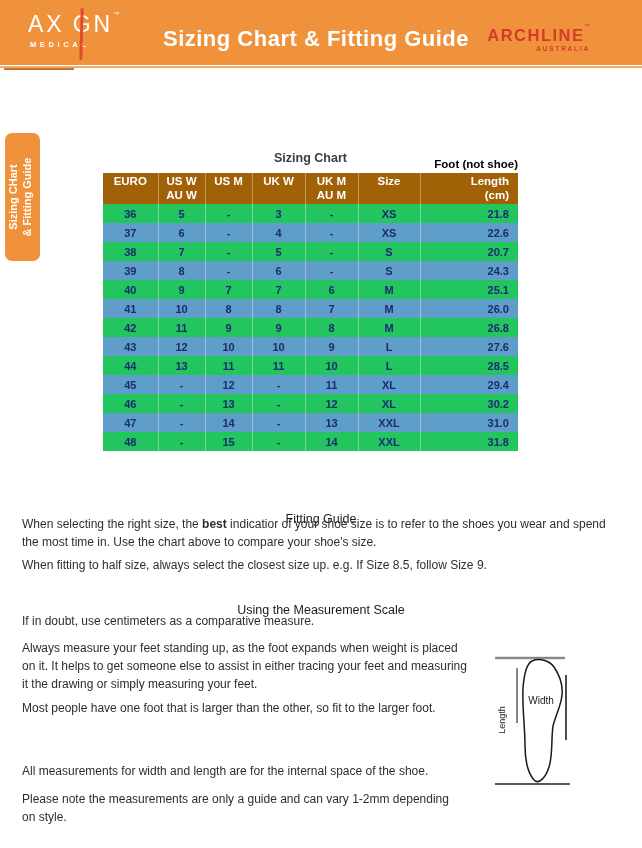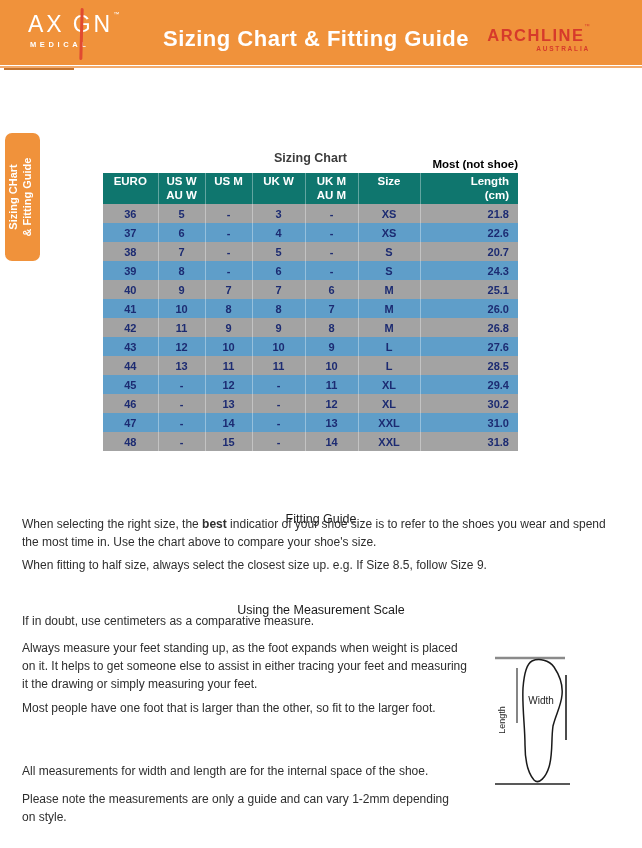--- a/index.html
+++ b/index.html
@@ -33,28 +33,28 @@
     transform:translate(-50%,-50%) rotate(-90deg);
     color:#fff;font-weight:bold;font-size:11px;text-align:center;line-height:1.3;white-space:nowrap;}
 
   
   .chart-title{position:absolute;left:103px;top:151px;width:415px;text-align:center;
     font-size:12.5px;font-weight:bold;color:#3d3d3d;}
   .foot-note{position:absolute;left:398px;top:158px;width:120px;text-align:right;
     font-size:11.5px;font-weight:bold;color:#000;}
 
   table.sizing{position:absolute;left:103px;top:173px;width:415px;border-collapse:collapse;table-layout:fixed;}
-  table.sizing th{background:#0f766e;color:#fff;font-size:11.5px;font-weight:bold;
+  table.sizing th{background:#a16207;color:#fff;font-size:11.5px;font-weight:bold;
     vertical-align:top;height:29px;line-height:1.25;text-align:center;}
   table.sizing td{height:19px;font-size:11px;font-weight:bold;color:#1C2B72;text-align:center;padding:0;}
   table.sizing th,table.sizing td{border-left:1px solid rgba(255,255,255,.35);}
   table.sizing th:first-child,table.sizing td:first-child{border-left:none;}
   table.sizing th:last-child,table.sizing td:last-child{text-align:right;padding-right:9px;}
   tr.row-dark td{background:#5F9EC9;}
-  tr.row-light td{background:#a3a3a3;}
+  tr.row-light td{background:#22c55e;}
 
   
   .h2{position:absolute;left:0;width:642px;text-align:center;font-size:12.5px;font-weight:normal;color:#1a1a1a;margin-top:18px;}
   .para{position:absolute;font-size:12px;line-height:18px;color:#2e2e2e;}
 
   
   .foot-diagram{position:absolute;left:487px;top:648px;}
 </style>
 </head>
 <body>
@@ -77,21 +77,21 @@
   <div class="rule2"></div>
 
   <div class="side-tab">
     <div class="side-tab-inner">
       <div>Sizing CHart</div>
       <div>&amp; Fitting Guide</div>
     </div>
   </div>
 
   <div class="chart-title">Sizing Chart</div>
-  <div class="foot-note">Most (not shoe)</div>
+  <div class="foot-note">Foot (not shoe)</div>
 
   <table class="sizing">
     <colgroup>
       <col style="width:55px">
         <col style="width:47px">
         <col style="width:47px">
       <col style="width:53px">
         <col style="width:53px">
         <col style="width:62px">
         <col style="width:98px">

